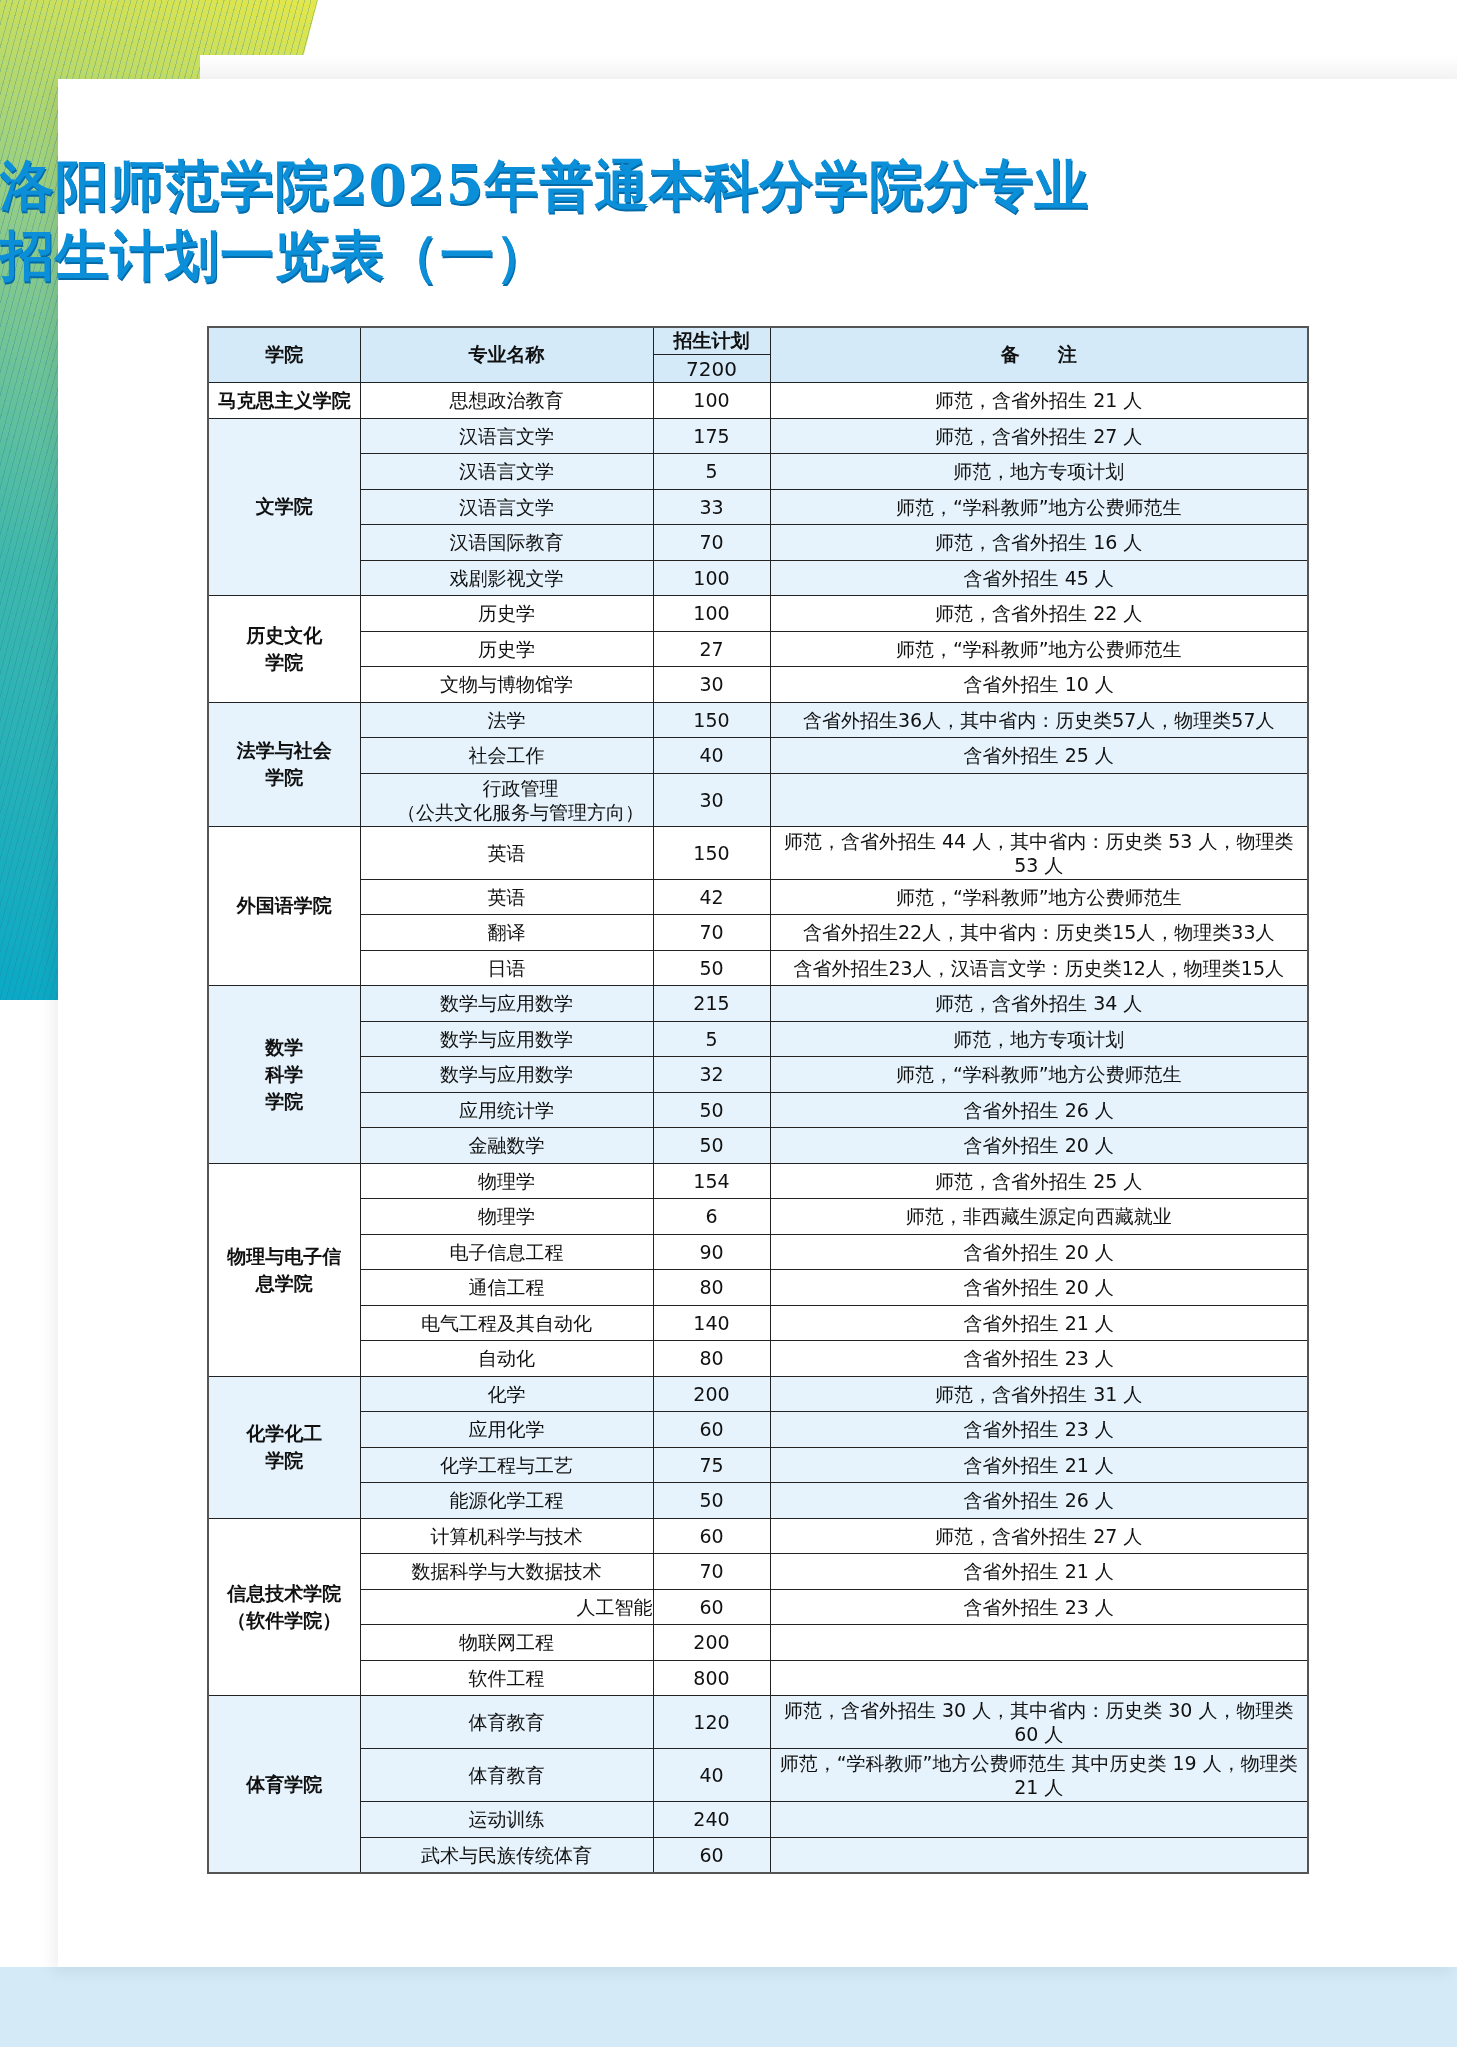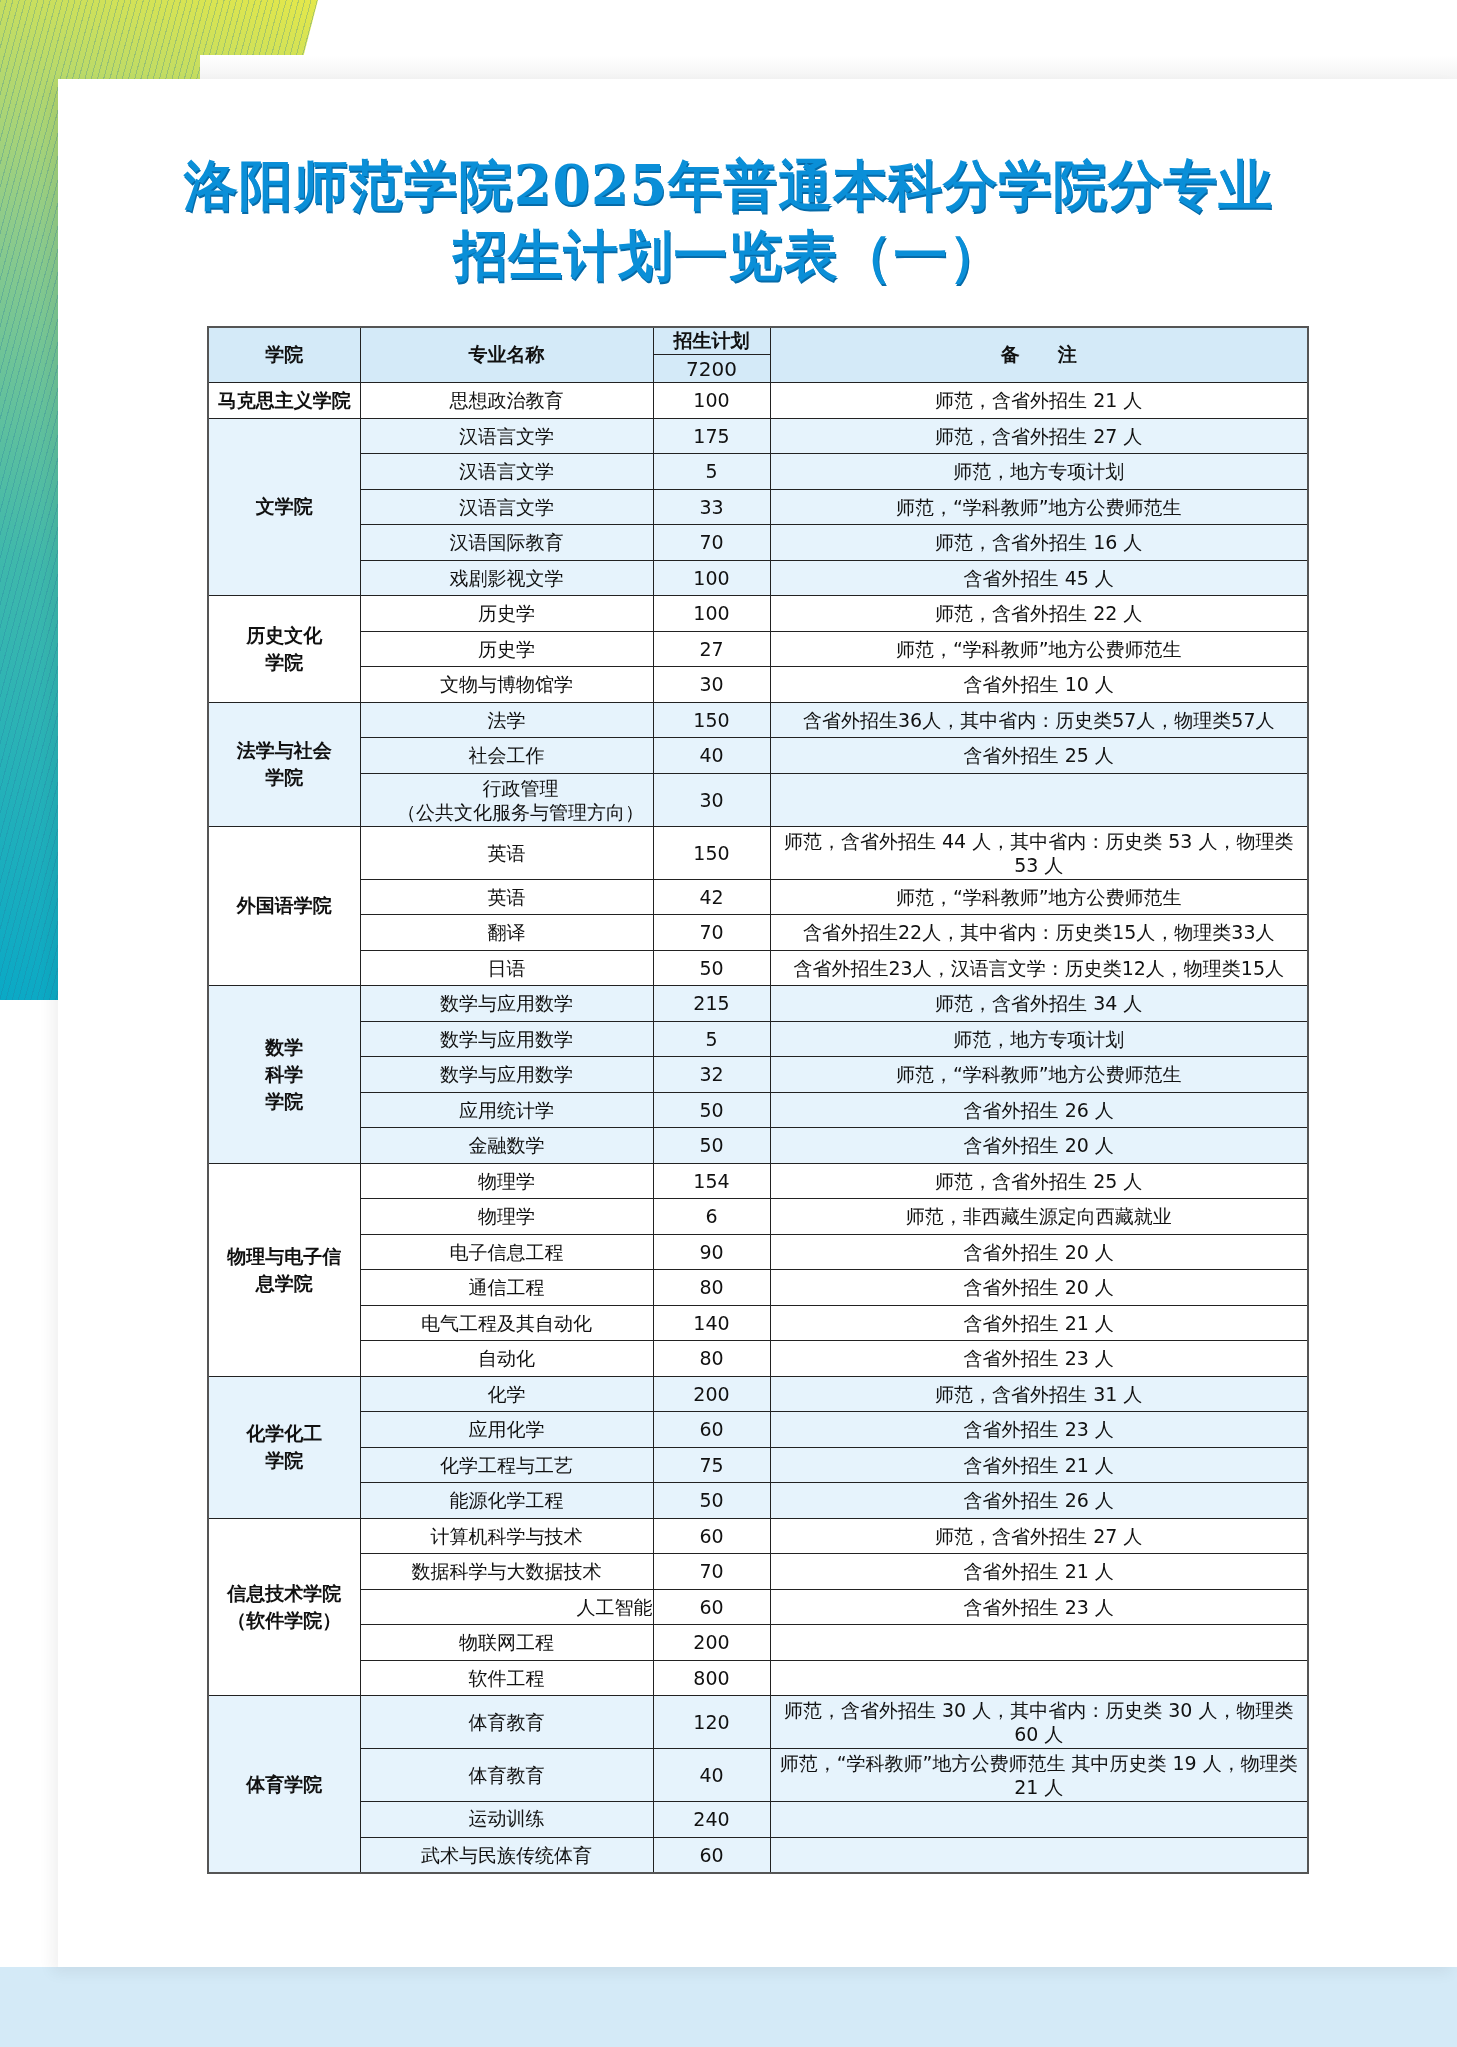--- a/index.html
+++ b/index.html
@@ -22,21 +22,21 @@
   .top-fade {
     position: absolute; left: 200px; top: 55px; width: 1257px; height: 25px;
     background: linear-gradient(#ffffff, #f3f3f3);
   }
   .sheet {
     position: absolute; left: 58px; top: 79px; width: 1399px; height: 1888px;
     background: #ffffff;
     box-shadow: -6px 6px 14px rgba(0,0,0,0.06);
   }
   .title {
-    position: absolute; left: 0; top: 150px; width: 1457px; text-align: center;
+    position: absolute; left: 0; top: 150px; width: 1457px; text-align: left;
     color: #0a8fd8; font-weight: bold; font-size: 54px; line-height: 70px;
     font-family: "DejaVu Serif", "Liberation Serif", serif;
     text-shadow: 1px 2px 0 #056aa8;
     letter-spacing: 1px;
   }
   table.plan {
     position: absolute; left: 207px; top: 326px; width: 1102px;
     border-collapse: collapse; table-layout: fixed;
     font-size: 19px; color: #111;
     border: 2px solid #555;
@@ -296,21 +296,21 @@
         <td class="major" style="white-space: pre-line;">体育教育</td>
         <td class="count">120</td>
         <td class="note">师范，含省外招生 30 人，其中省内：历史类 30 人，物理类 60 人</td>
       </tr>
       <tr class="r2 band-blue">
         <td class="major" style="white-space: pre-line;">体育教育</td>
         <td class="count">40</td>
         <td class="note">师范，“学科教师”地方公费师范生 其中历史类 19 人，物理类 21 人</td>
       </tr>
       <tr class="r band-blue">
-        <td class="major" style="white-space: pre-line; font-family: Liberation Serif, serif;">运动训练</td>
+        <td class="major" style="white-space: pre-line;">运动训练</td>
         <td class="count">240</td>
         <td class="note"></td>
       </tr>
       <tr class="r band-blue">
         <td class="major" style="white-space: pre-line;">武术与民族传统体育</td>
         <td class="count">60</td>
         <td class="note"></td>
       </tr>
     </tbody>
 </table>

